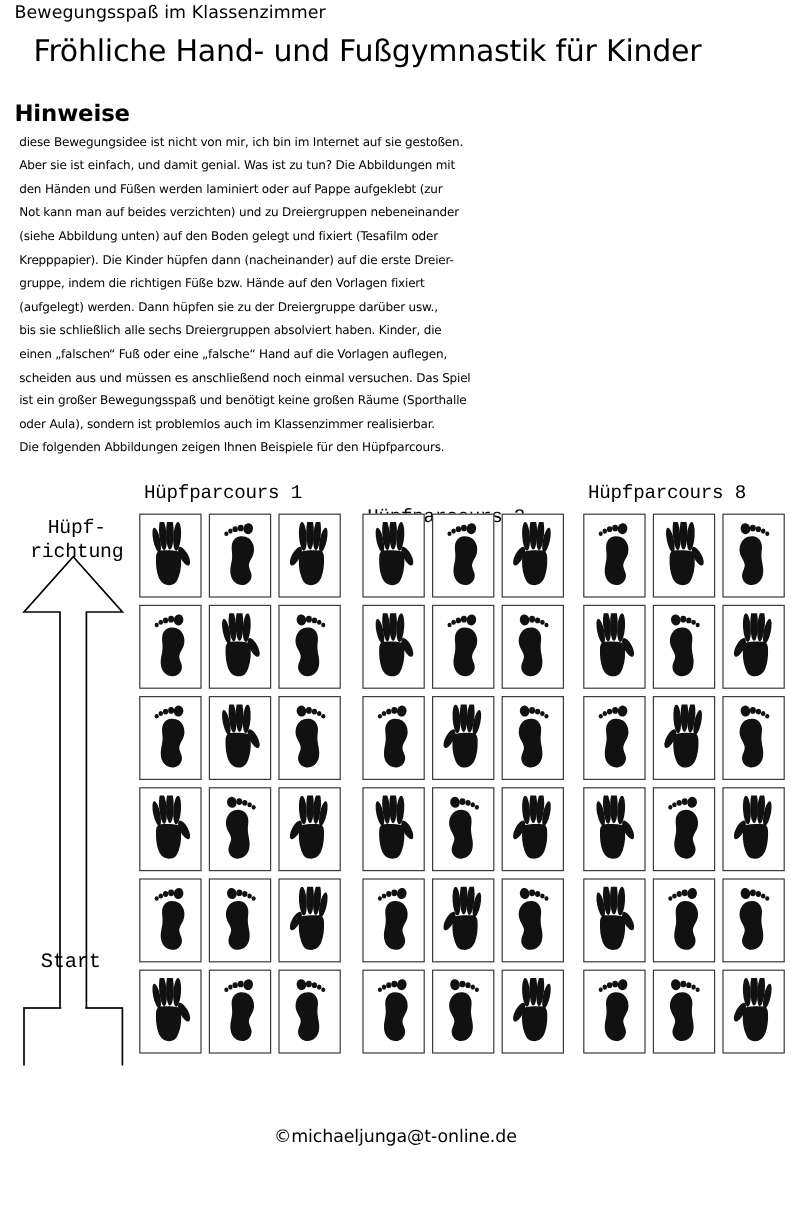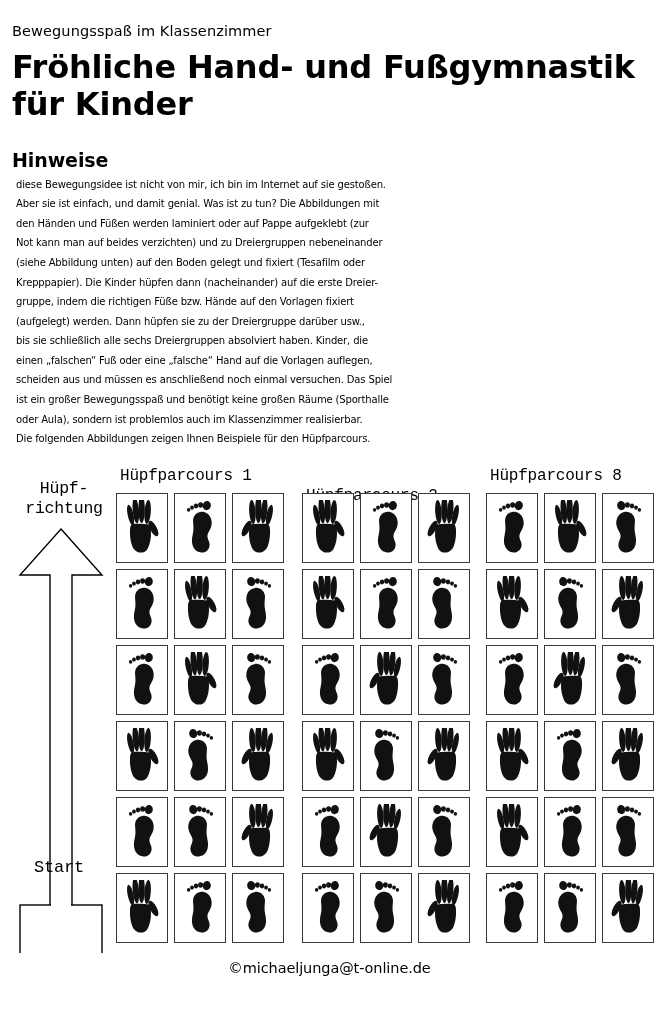--- a/index.html
+++ b/index.html
@@ -22,29 +22,29 @@
     width: 659px;
     height: 1024px;
     box-sizing: border-box;
     padding: 0 12px;
   }
 
   .kicker {
     font-size: 14.5px;
     line-height: 1.1;
     letter-spacing: 0.1px;
-    margin: 24px 0 0 0;
+    margin: 4px 0 0 0;
   }
 
   .title {
-    font-size: 32px;
+    font-size: 25px;
     line-height: 1.15;
     letter-spacing: -0.2px;
-    margin: 9px 0 0 0;
-    font-weight: 700;
+    margin: 9px 0 0 16px;
+    font-weight: 400;
   }
 
   .section-head {
     font-size: 19px;
     margin: 26px 0 2px 0;
     font-weight: 700;
     letter-spacing: -0.1px;
   }
 
   .body-text {
@@ -81,21 +81,21 @@
   
   .arrow-col {
     position: absolute;
     left: 0;
     top: 12px;
     width: 98px;
     height: 480px;
   }
   .arrow-label {
     position: absolute;
-    top: 0;
+    top: 16px;
     left: 6px;
     width: 92px;
     text-align: center;
     font-size: 16.5px;
     line-height: 20px;
     letter-spacing: -0.2px;
     white-space: pre-line;
   }
   .arrow-svg {
     position: absolute;

